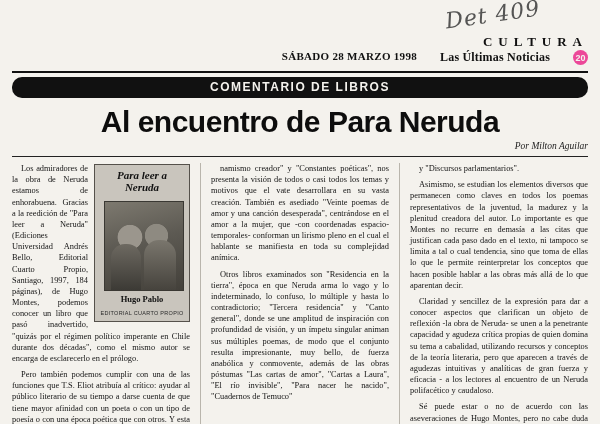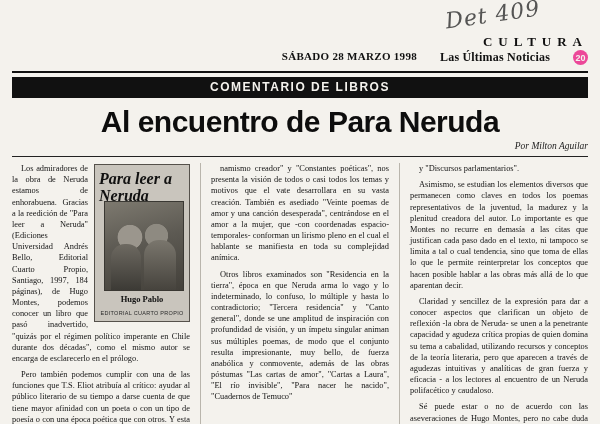--- a/index.html
+++ b/index.html
@@ -89,20 +89,21 @@
   .banner {
     margin-top: 4px;
     background: #111;
     color: #f4f2ed;
     text-align: center;
     font-family: "Liberation Sans", sans-serif;
     font-weight: bold;
     font-size: 12px;
     letter-spacing: 1.5px;
     padding: 3px 0 4px 0;
+    border-radius: 10px;
   }
 
   
   .headline {
     text-align: center;
     font-family: "Liberation Sans", sans-serif;
     font-weight: bold;
     font-size: 30px;
     letter-spacing: -0.5px;
     margin: 7px 0 2px 0;
@@ -161,25 +162,25 @@
     border: 1px solid #55514b;
     position: relative;
     overflow: hidden;
     box-sizing: border-box;
   }
   .cover-title {
     position: absolute;
     top: 5px;
     left: 0;
     right: 0;
-    text-align: left;
+    text-align: center;
     font-family: "Liberation Serif", serif;
     font-style: italic;
     font-weight: bold;
-    font-size: 16px;
+    font-size: 11px;
     color: #111;
     line-height: 1.08;
     padding: 0 4px;
   }
   .cover-photo {
     position: absolute;
     top: 36px;
     left: 9px;
     width: 78px;
     height: 88px;

